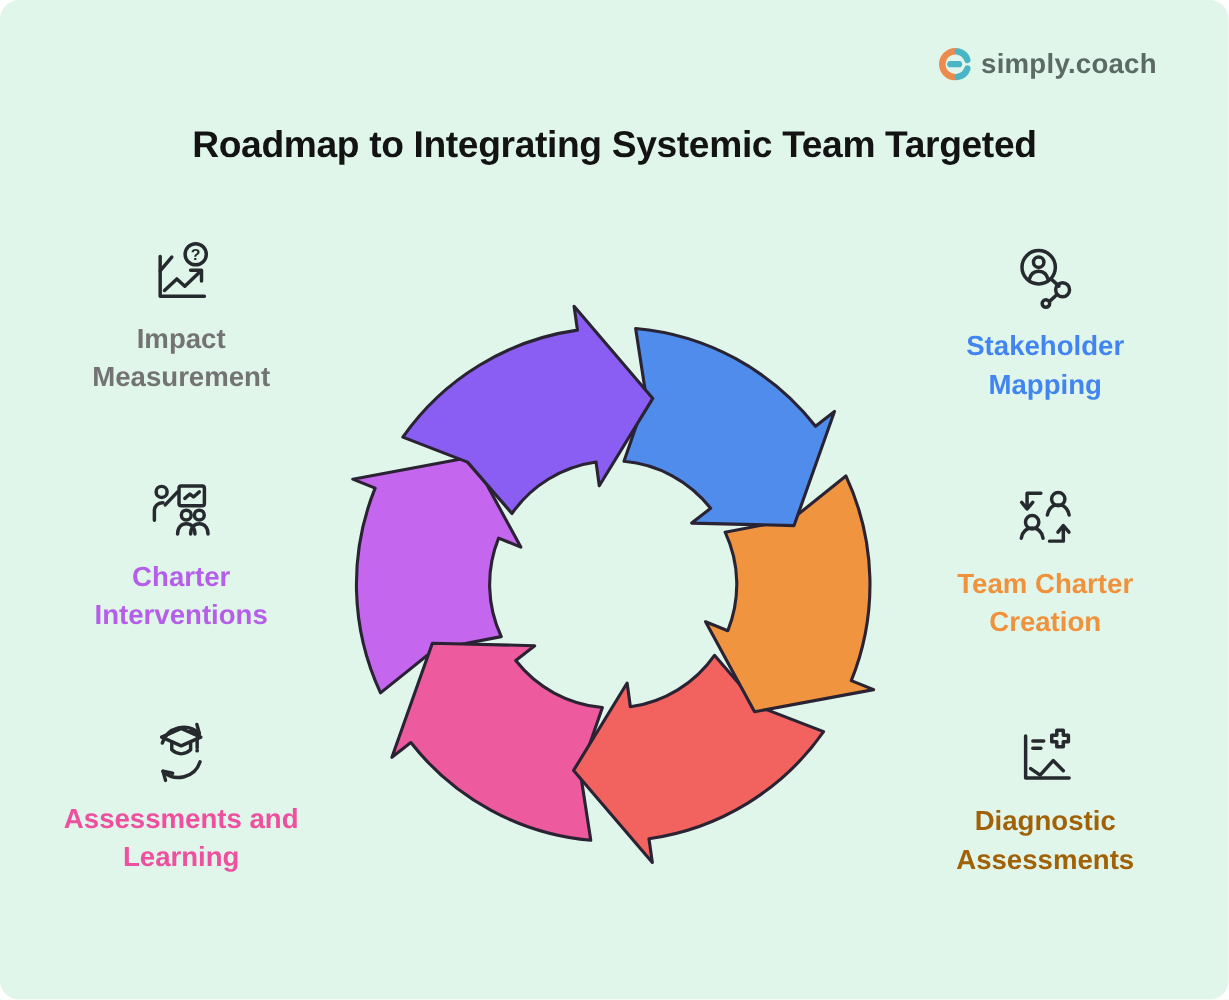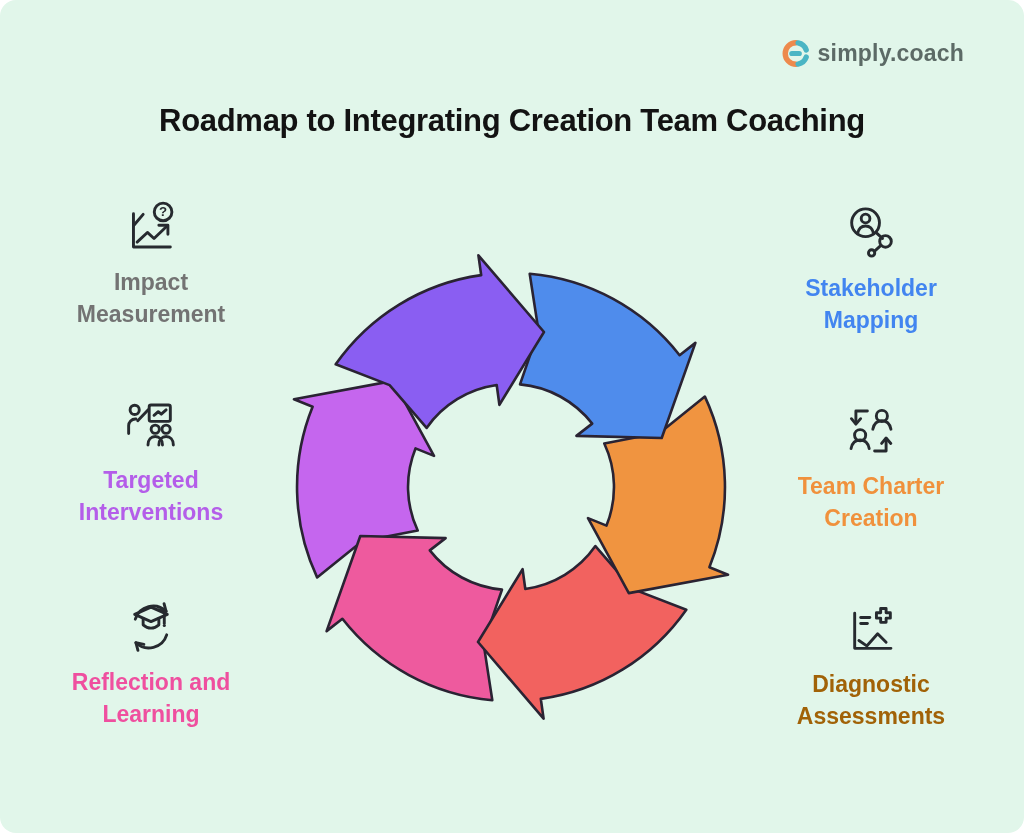--- a/index.html
+++ b/index.html
@@ -44,21 +44,21 @@
   <div class="logo">
     <svg width="27" height="27" viewBox="0 0 26 26">
       <path d="M13.5 2.6 A10.4 10.4 0 0 0 13.5 23.4" fill="none" stroke="#ed8a4d" stroke-width="5.2" stroke-linecap="round"></path>
       <path d="M15.5 2.8 A10.4 10.4 0 0 1 23.3 9.5" fill="none" stroke="#4ab5c4" stroke-width="5.2" stroke-linecap="round"></path>
       <path d="M23.3 16.5 A10.4 10.4 0 0 1 15.5 23.2" fill="none" stroke="#4ab5c4" stroke-width="5.2" stroke-linecap="round"></path>
       <path d="M9.5 13 H16.6" fill="none" stroke="#4ab5c4" stroke-width="5" stroke-linecap="round"></path>
     </svg>
     <span class="logo-text" style="color: rgb(92, 106, 102);">simply.coach</span>
   </div>
 
-  <div class="title" style="color: rgb(19, 19, 19);">Roadmap to Integrating Creation Team Coaching</div>
+  <div class="title" style="color: rgb(19, 19, 19);">Roadmap to Integrating Systemic Team Targeted</div>
 
   <svg id="cycle" class="cycle-svg" width="520" height="520" viewBox="0 0 520 520">
       <path d="M 66.1 350.4 A 214 214 0 0 1 61.6 179.8 L 43.0 172.3 L 142.2 153.9 L 183.0 228.9 L 164.5 221.4 A 103 103 0 0 0 166.7 303.5 L 111.1 314.2 Z" fill="#c566ee" stroke="#2a2333" stroke-width="2.6" stroke-linejoin="round"></path>
       <path d="M 241.3 473.2 A 214 214 0 0 1 91.4 391.8 L 75.6 404.1 L 109.3 309.0 L 194.6 311.1 L 178.8 323.4 A 103 103 0 0 0 251.0 362.6 L 232.5 416.1 Z" fill="#ee5a9e" stroke="#2a2333" stroke-width="2.6" stroke-linejoin="round"></path>
       <path d="M 435.3 382.7 A 214 214 0 0 1 289.8 471.9 L 292.6 491.7 L 227.0 415.0 L 271.6 342.2 L 274.3 362.0 A 103 103 0 0 0 344.4 319.1 L 381.4 361.9 Z" fill="#f2625f" stroke="#2a2333" stroke-width="2.6" stroke-linejoin="round"></path>
       <path d="M 453.9 169.6 A 214 214 0 0 1 458.4 340.2 L 477.0 347.7 L 377.8 366.1 L 337.0 291.1 L 355.5 298.6 A 103 103 0 0 0 353.3 216.5 L 408.9 205.8 Z" fill="#f09440" stroke="#2a2333" stroke-width="2.6" stroke-linejoin="round"></path>
       <path d="M 278.7 46.8 A 214 214 0 0 1 428.6 128.2 L 444.4 115.9 L 410.7 211.0 L 325.4 208.9 L 341.2 196.6 A 103 103 0 0 0 269.0 157.4 L 287.5 103.9 Z" fill="#4f8cec" stroke="#2a2333" stroke-width="2.6" stroke-linejoin="round"></path>
       <path d="M 84.7 137.3 A 214 214 0 0 1 230.2 48.1 L 227.4 28.3 L 293.0 105.0 L 248.4 177.8 L 245.7 158.0 A 103 103 0 0 0 175.6 200.9 L 138.6 158.1 Z" fill="#8a5ef2" stroke="#2a2333" stroke-width="2.6" stroke-linejoin="round"></path>
     </svg>
 
@@ -79,35 +79,35 @@
       <circle cx="10.5" cy="11.5" r="3.8"></circle>
       <path d="M5.5 31 v-6.5 a5.5 5.5 0 0 1 5.5 -5.5 h0.5"></path>
       <path d="M13 20.5 L21.5 11.5"></path>
       <rect x="22.5" y="7.5" width="17.5" height="13.5" rx="1.5"></rect>
       <path d="M26.5 16 l3.5 -3 l2.5 2 l4 -3.5"></path>
       <circle cx="27.5" cy="27.5" r="3.4"></circle>
       <circle cx="36.5" cy="27.5" r="3.4"></circle>
       <path d="M21.5 40.5 c0 -4.5 2.7 -7 6 -7 s6 2.5 6 7"></path>
       <path d="M30.5 40.5 c0 -4.5 2.7 -7 6 -7 s6 2.5 6 7"></path>
     </svg>
-    <div class="item-label" style="color: rgb(180, 94, 233);">Targeted Interventions</div>
+    <div class="item-label" style="color: rgb(180, 94, 233);">Charter Interventions</div>
   </div>
 
   <div class="item" id="item-2">
     <svg class="item-icon licon" viewBox="0 0 48 48">
       <path d="M24 7.5 L37.5 13.5 L24 19.5 L10.5 13.5 Z"></path>
       <path d="M17.5 17 v5.2 c4 3.6 9 3.6 13 0 V17"></path>
       <path d="M35 14.5 v6.5"></path>
       <circle class="fillDot" cx="35" cy="22.8" r="1.3"></circle>
       <path d="M11 17.5 A15.5 15.5 0 0 1 36.5 11"></path>
       <path d="M36.5 11 L29.9 9.6 M36.5 11 L34.8 4.7"></path>
       <path d="M37 30.5 A15.5 15.5 0 0 1 11.5 37"></path>
       <path d="M11.5 37 L18.1 38.4 M11.5 37 L13.2 43.3"></path>
     </svg>
-    <div class="item-label" style="color: rgb(239, 79, 159);">Reflection and Learning</div>
+    <div class="item-label" style="color: rgb(239, 79, 159);">Assessments and Learning</div>
   </div>
 
   <div class="item" id="item-3">
     <svg class="item-icon licon" viewBox="0 0 48 48">
       <circle cx="19.5" cy="15.5" r="11.5"></circle>
       <circle cx="19.5" cy="12" r="3.6"></circle>
       <path d="M12.8 24.5 c1 -4.5 3.4 -6.3 6.7 -6.3 s5.7 1.8 6.7 6.3"></path>
       <path d="M28 23.5 L33.5 28.5"></path>
       <circle cx="36" cy="31" r="4.8"></circle>
       <path d="M32 34.5 L27 39"></path>

